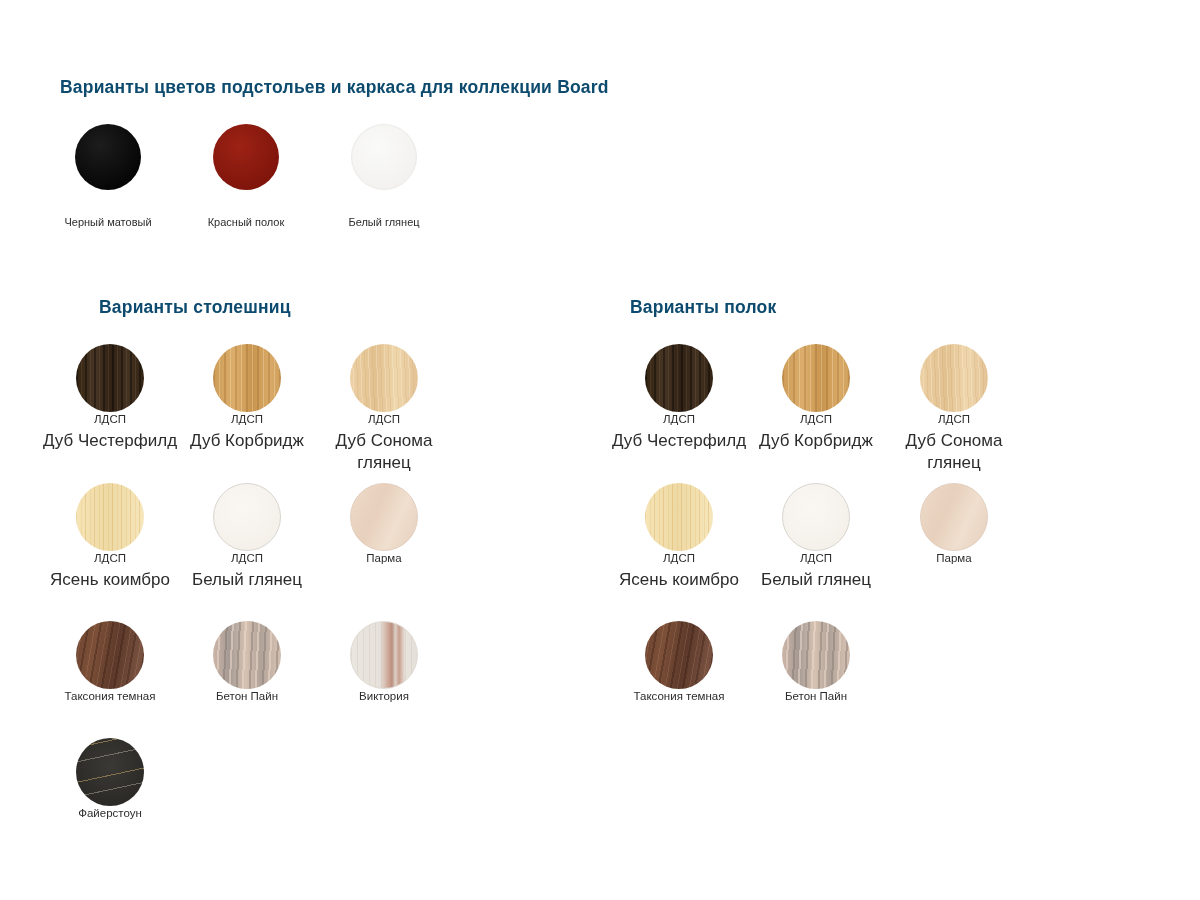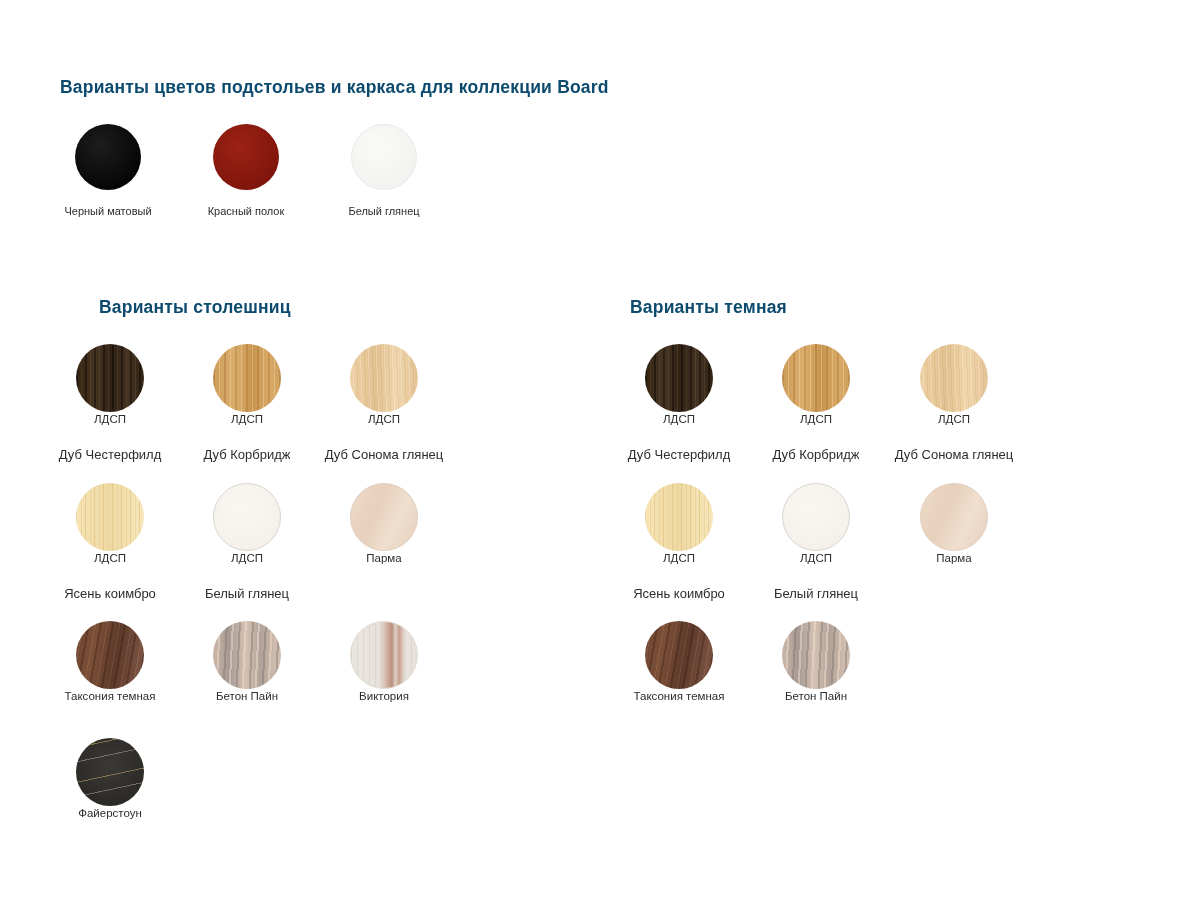--- a/index.html
+++ b/index.html
@@ -99,26 +99,26 @@
     position: absolute;
     width: 140px;
     text-align: center;
   }
   .cell .label-line1 {
     font-size: 11.5px;
     color: #2c2c2c;
     line-height: 1.35;
   }
   .cell .label-line2 {
-    margin-top: 18px;
-    font-size: 13px;
+    margin-top: 2px;
+    font-size: 17px;
     color: #2c2c2c;
     line-height: 1.35;
   }
-  .cell--base .label-line1 { margin-top: 14px; font-size: 11px; }
+  .cell--base .label-line1 { margin-top: 25px; font-size: 11px; }
   .label-line2:empty { display: none; }
 </style>
 </head>
 <body>
 
 <div class="page">
 
   <div class="section-title" style="left:60px; top:77px;">Варианты цветов подстольев и каркаса для коллекции Board</div>
 
   <div class="cell cell--base" style="left:38px; top:124px;">
@@ -178,21 +178,21 @@
   <div class="cell" style="left:314px; top:621px;">
     <div class="swatch swatch--grid" data-texture="victoria"></div>
     <div class="label-line1">Виктория</div>
   </div>
 
   <div class="cell" style="left:40px; top:738px;">
     <div class="swatch swatch--grid" data-texture="firestone"></div>
     <div class="label-line1">Файерстоун</div>
   </div>
 
-  <div class="section-title" style="left:630px; top:297px;">Варианты темная</div>
+  <div class="section-title" style="left:630px; top:297px;">Варианты полок</div>
 
   <div class="cell" style="left:609px; top:344px;">
     <div class="swatch swatch--grid" data-texture="oak-chesterfield"></div>
     <div class="label-line1">ЛДСП</div>
     <div class="label-line2">Дуб Честерфилд</div>
   </div>
   <div class="cell" style="left:746px; top:344px;">
     <div class="swatch swatch--grid" data-texture="oak-corbridge"></div>
     <div class="label-line1">ЛДСП</div>
     <div class="label-line2">Дуб Корбридж</div>

